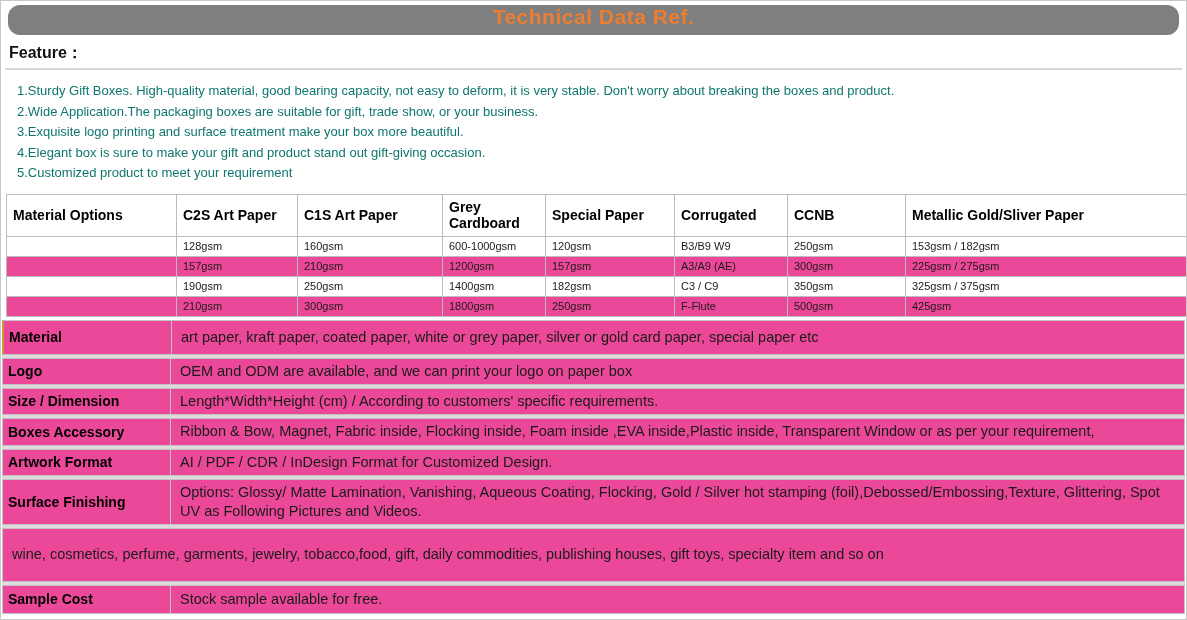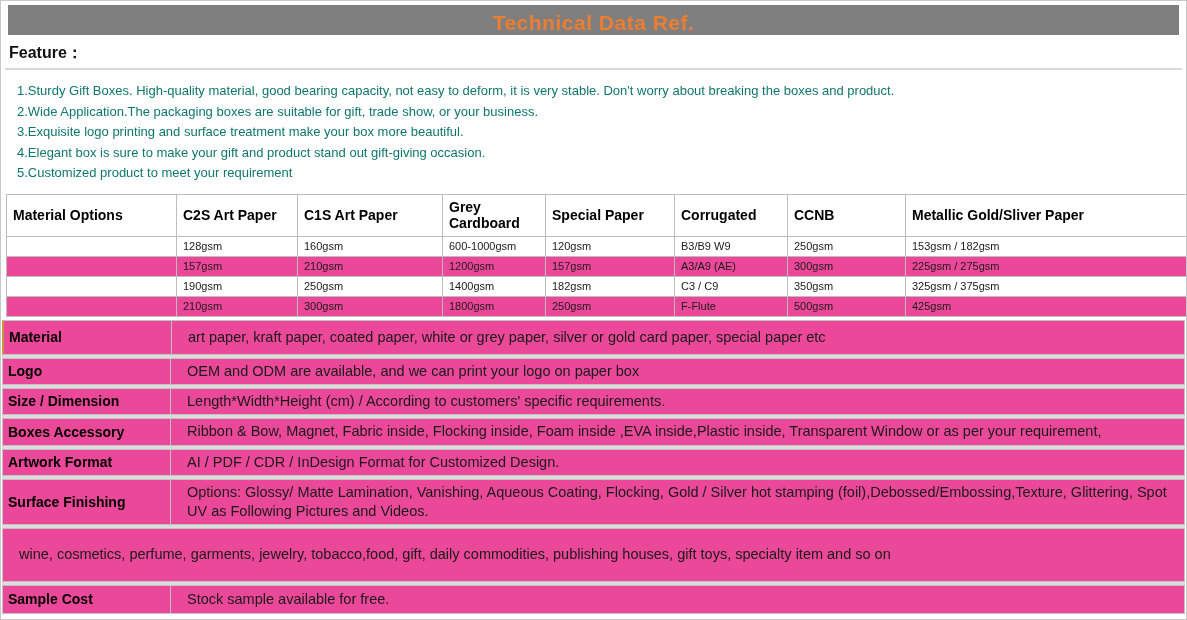--- a/index.html
+++ b/index.html
@@ -8,21 +8,21 @@
     width:1187px; height:620px; overflow:hidden;
     background:#ffffff;
     font-family:"Liberation Sans", sans-serif;
     color:#000;
     border:1px solid #c8c8c8;
   }
   
   .titlebar {
     margin:4px 7px 0 7px; height:30px;
     background:#7f7f7f;
-    display:flex; align-items:flex-end; justify-content:center;
+    display:flex; align-items:flex-start; justify-content:center;border-radius:12px;
   }
   .titlebar .title {
     color:#ED7D31; font-size:21px; font-weight:bold; letter-spacing:0.5px;
   }
   
   .feature-heading {
     margin:3px 4px 0 4px;
     padding:5px 4px 4px 4px;
     font-size:16px; font-weight:bold; color:#111;
     border-bottom:2px solid #d9d9d9;
@@ -58,21 +58,21 @@
   }
   .spec-row { display:flex; background:#ec4899; border:1px solid #c2c2c2; }
   .spec-row .spec-label {
     flex:0 0 168px; width:168px;
     border-right:1px solid #c2c2c2;
     font-size:14px; font-weight:bold; color:#000;
     padding:3px 5px; display:flex; align-items:center;
   }
   .spec-row .spec-value {
     flex:1 1 auto; font-size:14.5px; color:#1a1a1a;
-    padding:3px 9px; display:flex; align-items:center; line-height:19px;margin-left:7px;
+    padding:3px 9px; display:flex; align-items:center; line-height:19px;
   }
   .spec-row.material-row { border-left:2px solid #d0953b; }
   .spec-row:nth-child(1){min-height:35px}
   .spec-row:nth-child(2){min-height:21px}
   .spec-row:nth-child(3){min-height:26px}
   .spec-row:nth-child(4){min-height:28px}
   .spec-row:nth-child(5){min-height:26px}
   .spec-row:nth-child(6){min-height:32px}
   .spec-row:nth-child(7){min-height:54px}
   .spec-row:nth-child(8){min-height:29px}

